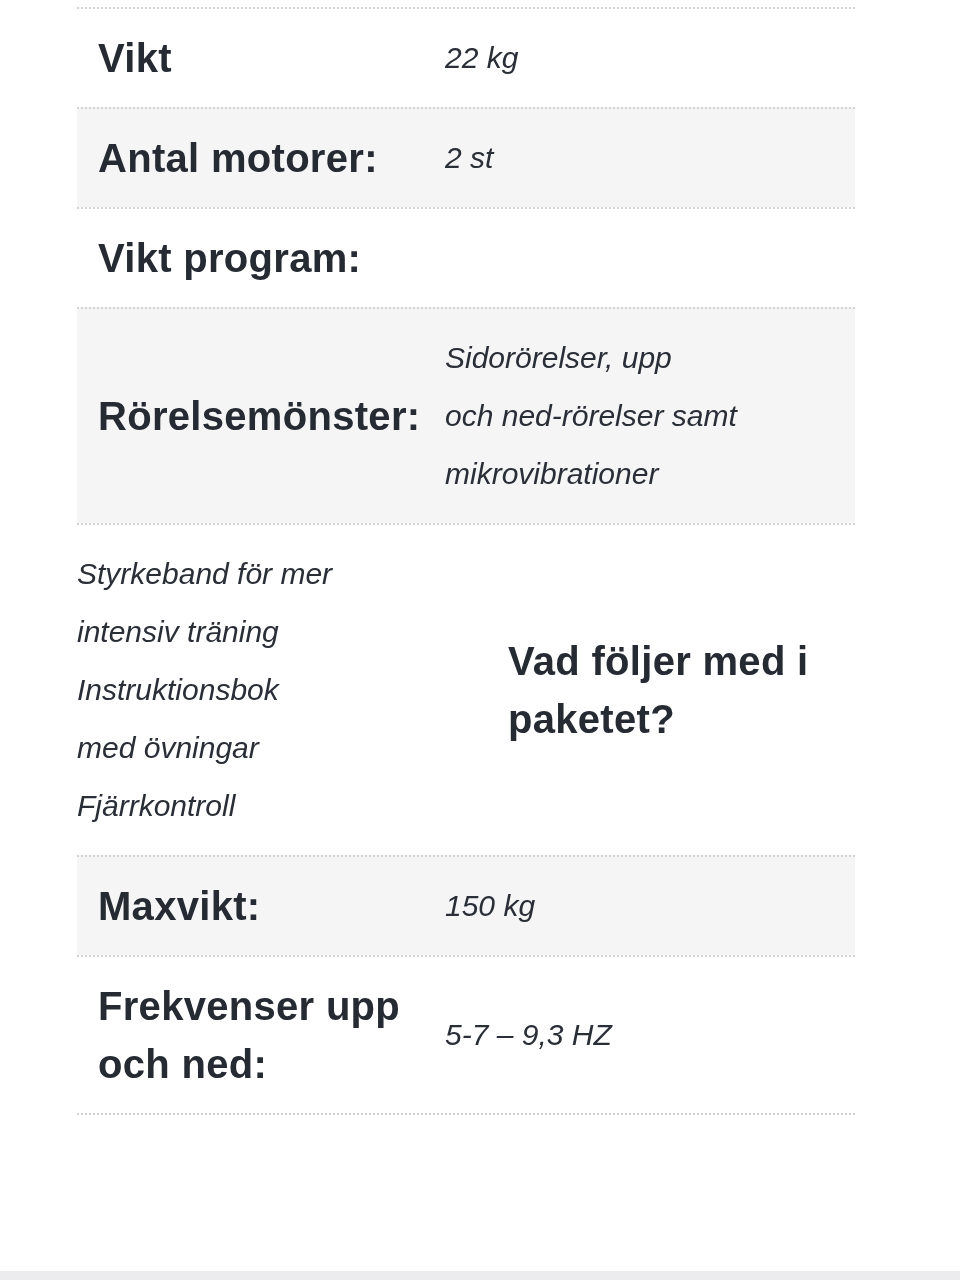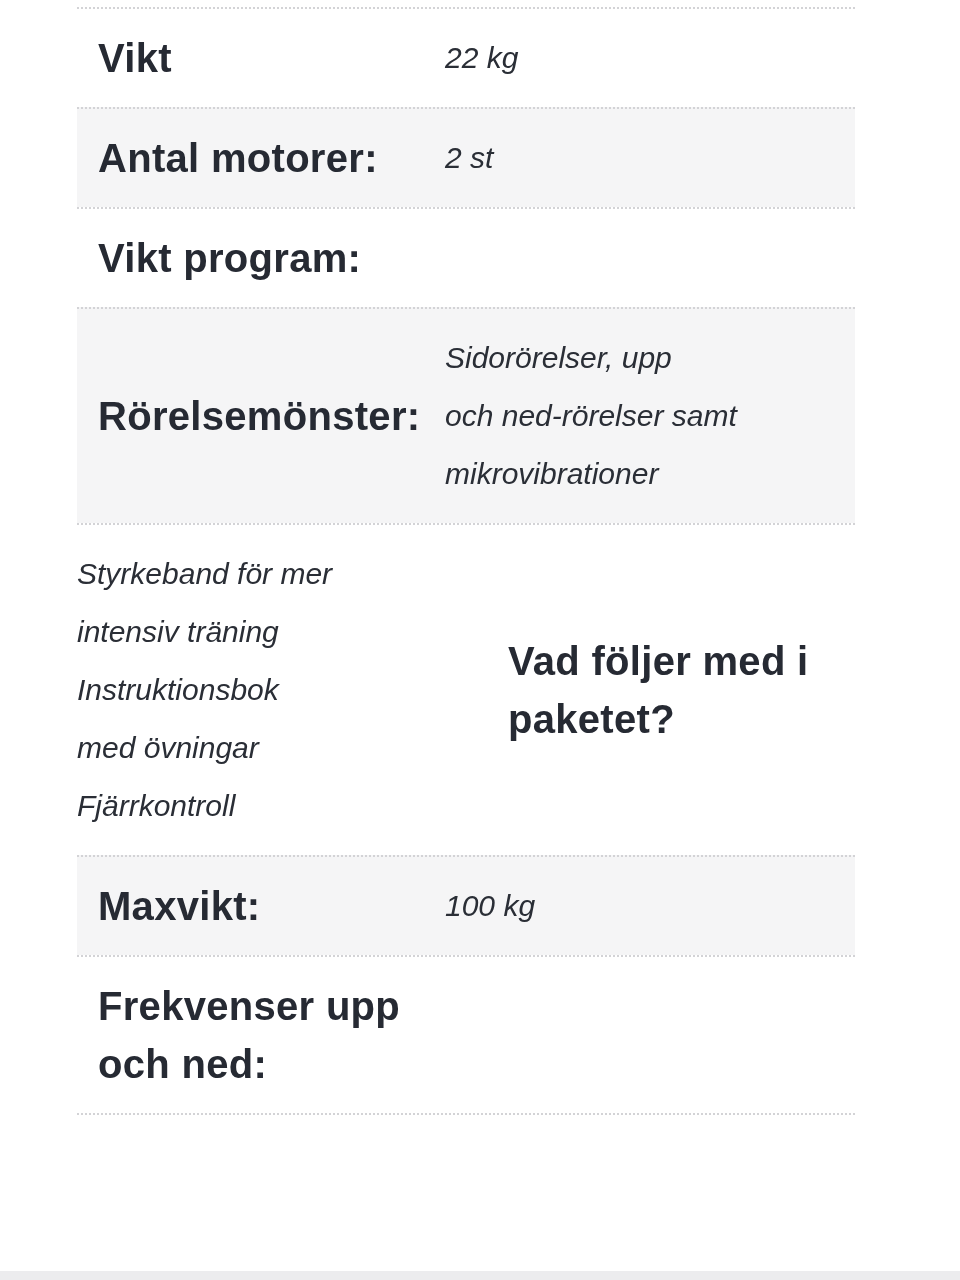--- a/index.html
+++ b/index.html
@@ -97,26 +97,27 @@
 intensiv träning
 Instruktionsbok
 med övningar
 Fjärrkontroll</div>
       <div class="cell label">Vad följer med i
 paketet?</div>
     </div>
 
     <div class="spec-row shaded">
       <div class="cell label">Maxvikt:</div>
-      <div class="cell value">100 kg</div>
+      <div class="cell value">150 kg</div>
     </div>
 
     <div class="spec-row">
       <div class="cell label">Frekvenser upp
 och ned:</div>
+      <div class="cell value">5-7 – 9,3 HZ</div>
     </div>
 
 
   </div>
 
   <div class="bottom-strip"></div>
 
 </div>
 
 </body></html>

